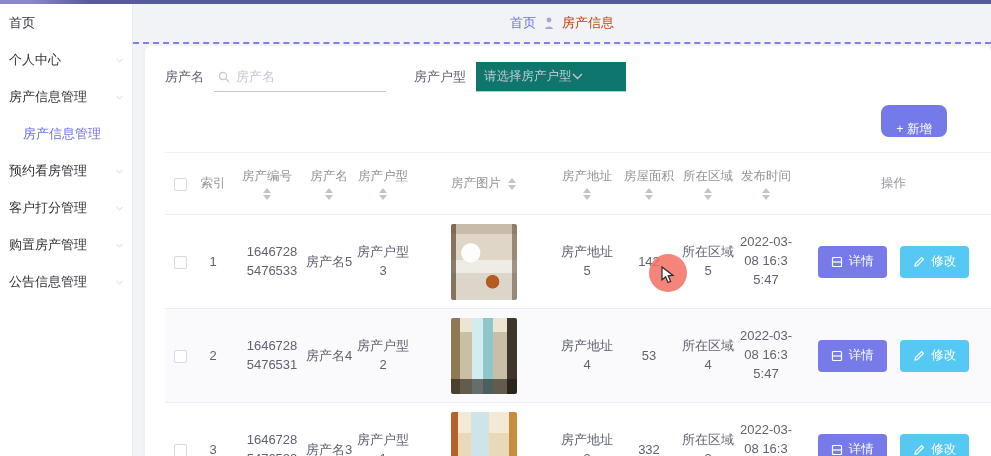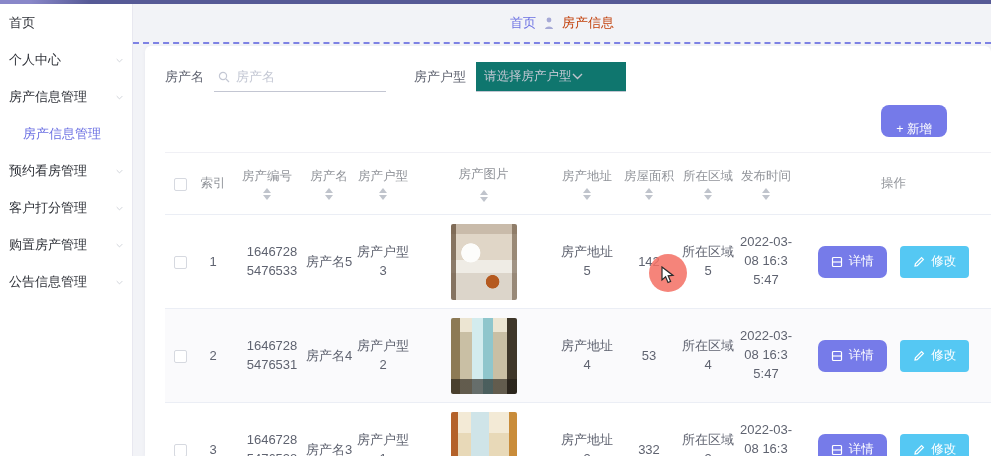--- a/index.html
+++ b/index.html
@@ -54,21 +54,21 @@
   
   table { border-collapse:collapse; table-layout:fixed; width:826px; margin-top:15px;
     font-size:13px; color:#5f6370; }
   th,td { text-align:center; vertical-align:middle; border-bottom:1px solid #ebeef5;
     padding:6px 2px; overflow:hidden; }
   thead th { color:#909399; font-weight:normal; font-size:12.5px; height:62px;
     border-top:1px solid #f0f0f5; background:#fff; }
   tbody tr:nth-child(even) td { background:#fafafc; }
   tbody td { height:94px; }
   .th-wrap { display:flex; flex-direction:column; align-items:center; gap:3px; }
-  .th-wrap.inline { flex-direction:column; justify-content:center; gap:7px; }
+  .th-wrap.inline { flex-direction:row; justify-content:center; gap:7px; }
   .sorter { display:flex; flex-direction:column; align-items:center; gap:2px; cursor:pointer; }
   .car-up { width:0; height:0; border-left:4px solid transparent; border-right:4px solid transparent;
     border-bottom:5px solid #c0c4cc; }
   .car-dn { width:0; height:0; border-left:4px solid transparent; border-right:4px solid transparent;
     border-top:5px solid #c0c4cc; }
   .cbx { appearance:none; -webkit-appearance:none; width:13px; height:13px;
     border:1px solid #d6d9e0; border-radius:2px; background:#fff; cursor:pointer; vertical-align:middle; }
   .wrap-cell { display:inline-block; word-break:break-all; line-height:1.45; }
   .w-code { width:54px;margin-left:10px; } .w-time { width:54px; }
 
@@ -85,21 +85,21 @@
     linear-gradient(180deg,#ece5d2 0 18%,#c9bfa4 18%); }
   .photo-3 { background:
     linear-gradient(90deg, #b4622a 0 10%, rgba(0,0,0,0) 10% 88%, #c98c3a 88%),
     radial-gradient(circle at 54% 72%, #b3713a 0 13%, rgba(0,0,0,0) 14%),
     linear-gradient(90deg, rgba(0,0,0,0) 0 30%, #cfe4e8 30% 58%, rgba(0,0,0,0) 58%),
     linear-gradient(180deg,#f3ead6 0 28%,#e8d9b8 28% 58%,#d9c49a 58%); }
 
   .act-btn { display:inline-flex; align-items:center; gap:6px; height:32px; padding:0 13px;
     border:none; border-radius:4px; color:#fff; font-size:12.5px; cursor:pointer;
     font-family:inherit; }
-  .btn-detail { background:#767be9; margin-right:10px;border-radius:7px; }
+  .btn-detail { background:#767be9; margin-right:10px; }
   .btn-edit { background:#55c8f3; }
 
   
   .cursor-dot { position:absolute; left:649px; top:254px; width:38px; height:38px;
     border-radius:50%; background:#f36f63; opacity:.85; z-index:20; }
   .cursor-arrow { position:absolute; left:661px; top:266px; z-index:21; }
 </style>
 </head>
 <body>
 

